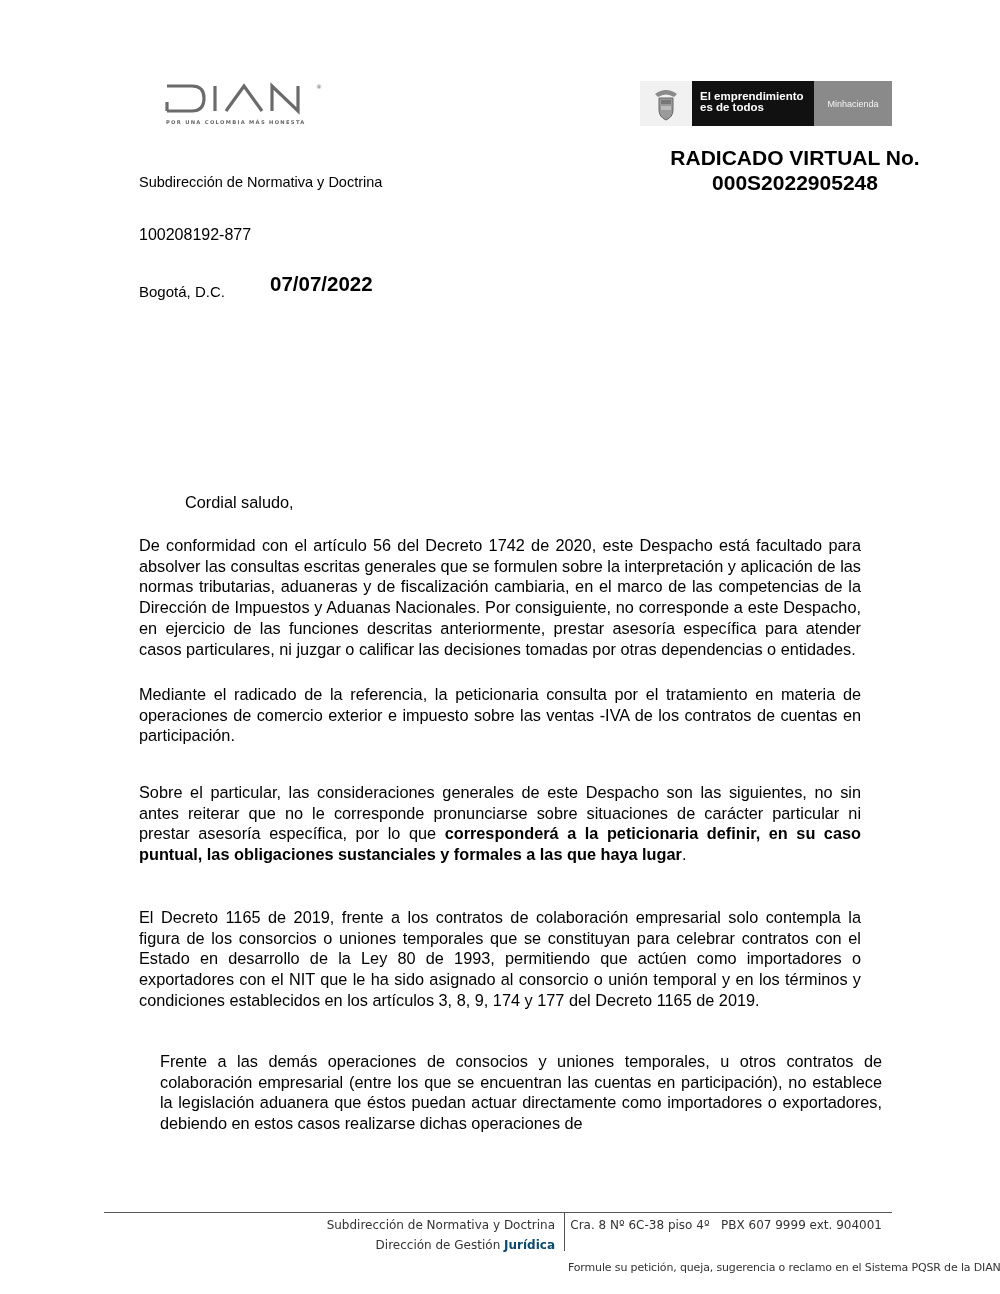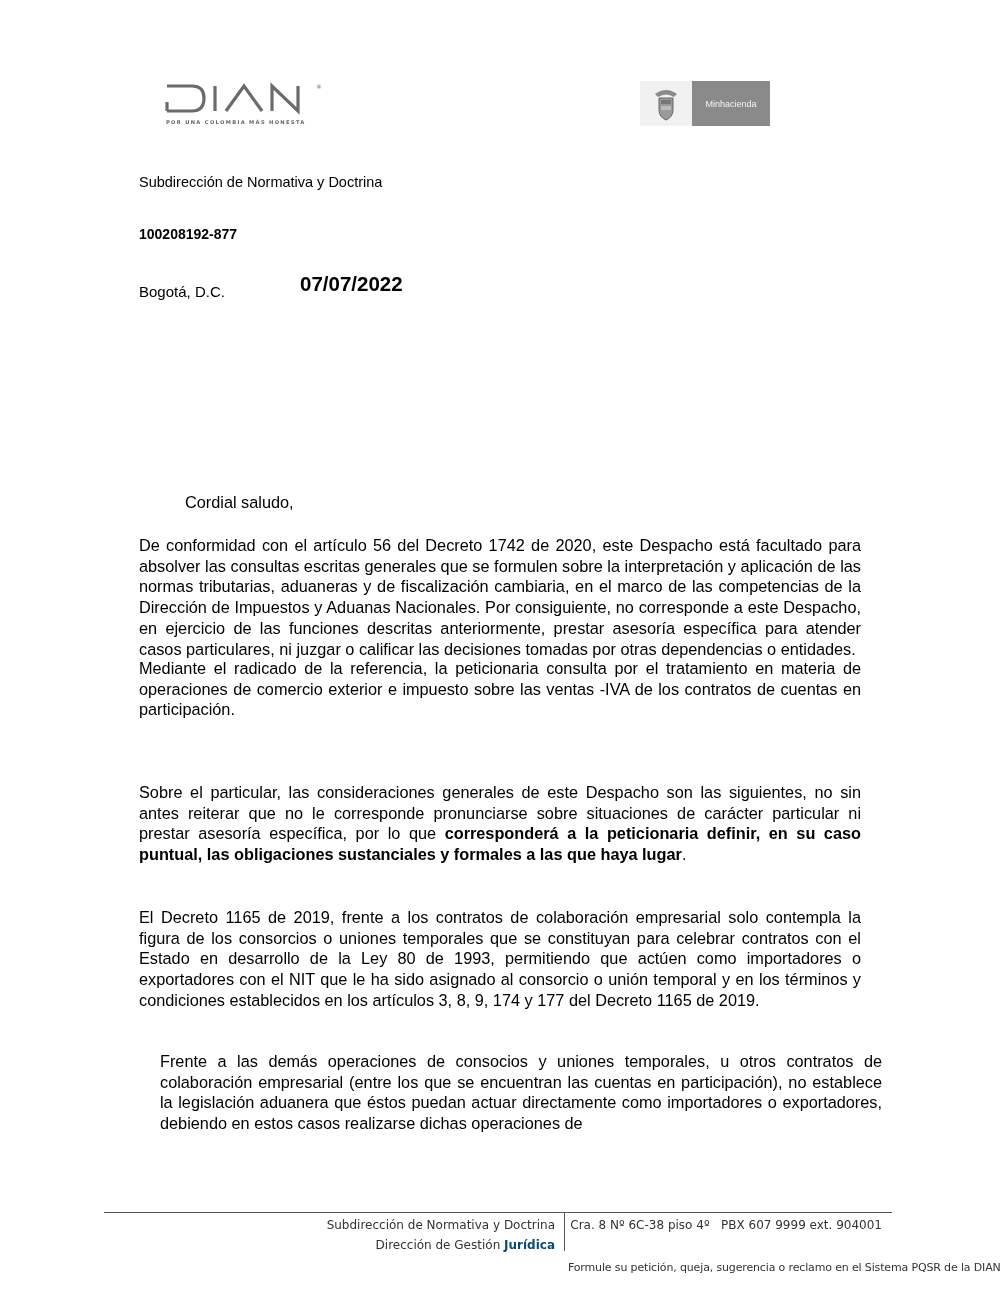--- a/index.html
+++ b/index.html
@@ -16,29 +16,29 @@
   .gov-banner { position: absolute; left: 640px; top: 81px; width: 252px; height: 45px; display: flex; }
   .gov-shield { width: 52px; height: 45px; background: #f1f1f1; display: flex; align-items: center; justify-content: center; }
   .gov-black { width: 122px; height: 45px; background: #111; color: #fff; font-size: 11.5px; font-weight: bold;
                line-height: 11px; padding: 10px 0 0 8px; box-sizing: border-box; }
   .gov-gray { width: 78px; height: 45px; background: #8a8a8a; color: #f5f5f5; font-size: 9px; font-weight: normal;
               display: flex; align-items: center; justify-content: center; }
 
   .subdir { position: absolute; left: 139px; top: 174px; font-size: 14.5px; }
   .radicado { position: absolute; left: 640px; top: 145px; width: 310px; text-align: center;
               font-size: 21px; font-weight: bold; line-height: 25px; }
-  .refnum { position: absolute; left: 139px; top: 226px; font-size: 14px; font-weight: bold; }
+  .refnum { position: absolute; left: 139px; top: 226px; font-size: 16px; }
   .city { position: absolute; left: 139px; top: 283px; font-size: 15px; text-align: right; }
-  .date { position: absolute; left: 270px; top: 272px; font-size: 20.5px; font-weight: bold; margin-left: 30px; }
+  .date { position: absolute; left: 270px; top: 272px; font-size: 20.5px; font-weight: bold; }
 
   .body-text { position: absolute; left: 139px; width: 722px; font-size: 16.3px; line-height: 20.7px;
                text-align: justify; }
   .greeting { top: 492px; margin-left: 46px; }
   .p1 { top: 535px; }
-  .p2 { top: 658px; }
+  .p2 { top: 684px; }
   .p3 { top: 782px; }
   .p4 { top: 907px; }
   .p5 { top: 1051px; margin-left: 21px; }
 
   
   .footer-note { position: absolute; left: 568px; top: 1261px; font-size: 11px; color: #333;
                  font-family: "DejaVu Sans", sans-serif; white-space: nowrap; letter-spacing: -0.15px; text-align: center; }
   .footer-line { position: absolute; left: 104px; top: 1212px; width: 788px; height: 1px; background: #555; }
   .footer-vline { position: absolute; left: 564px; top: 1213px; width: 1px; height: 38px; background: #555; }
   .footer-left { position: absolute; right: 445px; top: 1215px; text-align: right; font-size: 12px; line-height: 20px;
@@ -66,25 +66,31 @@
 
 <div class="gov-banner">
   <div class="gov-shield">
     <svg width="30" height="36" viewBox="0 0 30 36">
       <path d="M4 8 Q15 0 26 8 L23 11 Q15 6 7 11 Z" fill="#8a8a8a"></path>
       <path d="M8 12 H22 V24 Q22 31 15 34 Q8 31 8 24 Z" fill="#9a9a9a" stroke="#666" stroke-width="1"></path>
       <rect x="10" y="14" width="10" height="4" fill="#777"></rect>
       <rect x="10" y="20" width="10" height="4" fill="#bbb"></rect>
     </svg>
   </div>
+  <div class="gov-black">
+    <div>El emprendimiento</div>
+    <div>es de todos</div>
+  </div>
   <div class="gov-gray">Minhacienda</div>
 </div>
 
 <div class="subdir">Subdirección de Normativa y Doctrina</div>
 <div class="radicado">
+  <div>RADICADO VIRTUAL No.</div>
+  <div>000S2022905248</div>
 </div>
 <div class="refnum">100208192-877</div>
 <div class="city">Bogotá, D.C.</div>
 <div class="date">07/07/2022</div>
 
 <div class="body-text greeting">Cordial saludo,</div>
 <div class="body-text p1">De conformidad con el artículo 56 del Decreto 1742 de 2020, este Despacho está facultado para absolver las consultas escritas generales que se formulen sobre la interpretación y aplicación de las normas tributarias, aduaneras y de fiscalización cambiaria, en el marco de las competencias de la Dirección de Impuestos y Aduanas Nacionales. Por consiguiente, no corresponde a este Despacho, en ejercicio de las funciones descritas anteriormente, prestar asesoría específica para atender casos particulares, ni juzgar o calificar las decisiones tomadas por otras dependencias o entidades.</div>
 <div class="body-text p2">Mediante el radicado de la referencia, la peticionaria consulta por el tratamiento en materia de operaciones de comercio exterior e impuesto sobre las ventas -IVA de los contratos de cuentas en participación.</div>
 <div class="body-text p3"><span>Sobre el particular, las consideraciones generales de este Despacho son las siguientes, no sin antes reiterar que no le corresponde pronunciarse sobre situaciones de carácter particular ni prestar asesoría específica, por lo que </span><b>corresponderá a la peticionaria definir, en su caso puntual, las obligaciones sustanciales y formales a las que haya lugar</b><span>.</span></div>
 <div class="body-text p4">El Decreto 1165 de 2019, frente a los contratos de colaboración empresarial solo contempla la figura de los consorcios o uniones temporales que se constituyan para celebrar contratos con el Estado en desarrollo de la Ley 80 de 1993, permitiendo que actúen como importadores o exportadores con el NIT que le ha sido asignado al consorcio o unión temporal y en los términos y condiciones establecidos en los artículos 3, 8, 9, 174 y 177 del Decreto 1165 de 2019.</div>

